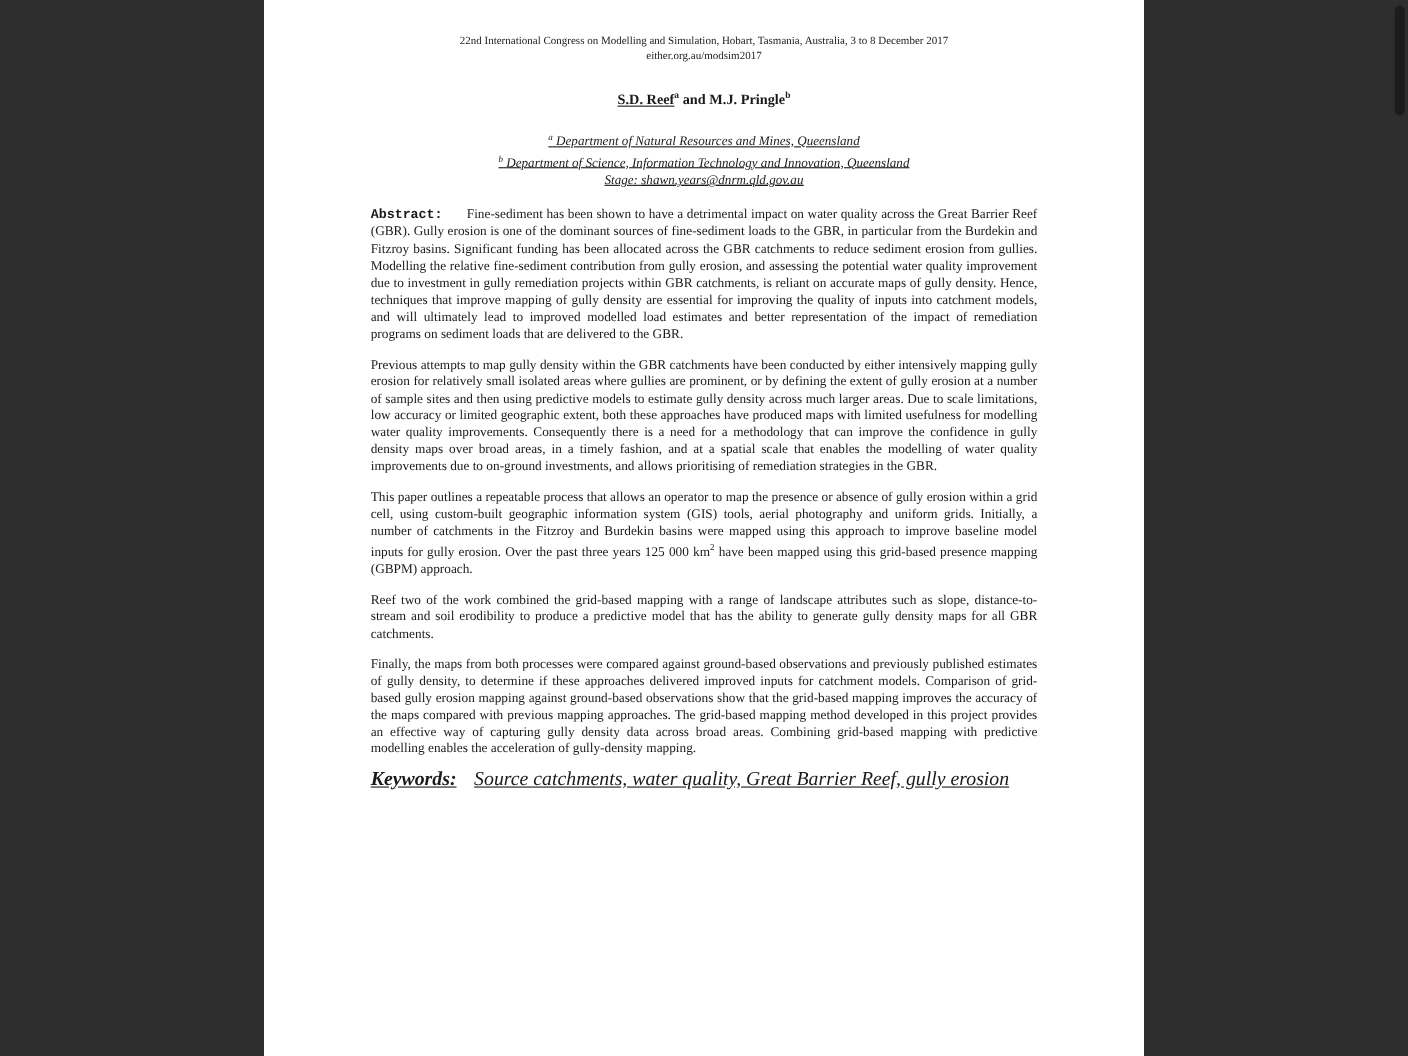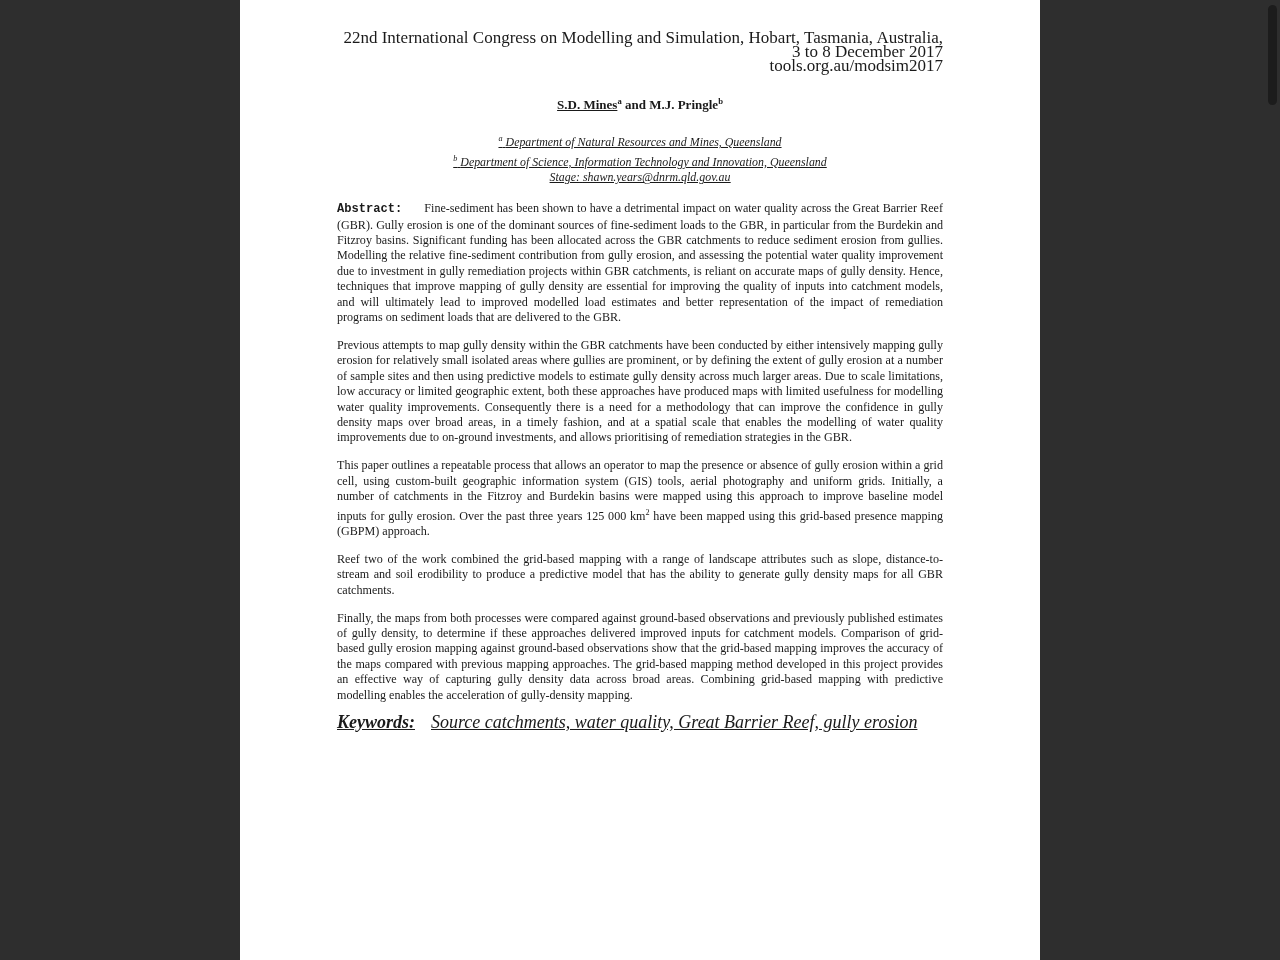--- a/index.html
+++ b/index.html
@@ -32,23 +32,23 @@
     padding: 0;
   }
   .content {
     margin: 0 auto;
     width: 606px;
     padding-top: 31px;
     font-family: "Liberation Serif", "DejaVu Serif", serif;
     color: #1a1a1a;
   }
   .header-note {
-    font-size: 17px;
+    font-size: 10px;
     line-height: 14.2px;
-    text-align: right;
+    text-align: center;
     color: #1a1a1a;
   }
   .doc-title {
     margin: 0;
     padding-top: 52px;
     font-size: 20.5px;
     line-height: 28px;
     font-weight: bold;
     text-align: center;
     letter-spacing: 0.1px;
@@ -119,26 +119,26 @@
 <body>
 
 <div id="viewport">
 
   <div id="page">
     <div id="page-inner">
       <div class="content">
 
         <div class="header-note">
           <div>22nd International Congress on Modelling and Simulation, Hobart, Tasmania, Australia, 3 to 8 December 2017</div>
-          <div>tools.org.au/modsim2017</div>
+          <div>either.org.au/modsim2017</div>
         </div>
 
 
         <div class="authors">
-          <span class="uline">S.D. Mines</span><sup>a</sup><span> and </span><span>M.J. Pringle</span><sup>b</sup>
+          <span class="uline">S.D. Reef</span><sup>a</sup><span> and </span><span>M.J. Pringle</span><sup>b</sup>
         </div>
 
         <div class="affils">
           <div><sup>a</sup> <span>Department of Natural Resources and Mines, Queensland</span></div>
           <div><sup>b</sup> <span>Department of Science, Information Technology and Innovation, Queensland</span></div>
           <div><span>Stage:</span> <a class="email-link" href="#" style="color:#1a1a1a;">shawn.years@dnrm.qld.gov.au</a></div>
         </div>
 
         <div class="abstract-block">
 

